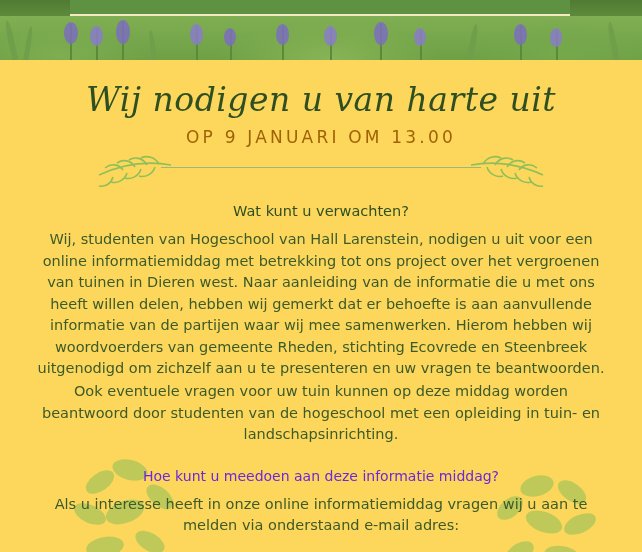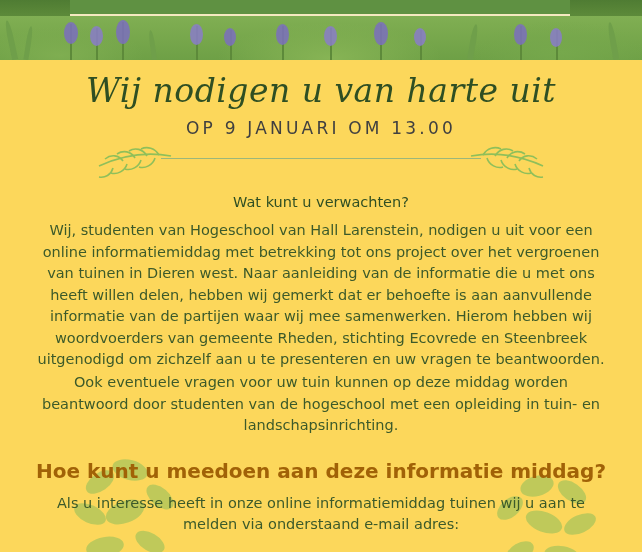--- a/index.html
+++ b/index.html
@@ -74,42 +74,42 @@
 
   
   .corner-leaf {
     position: absolute;
     opacity: .55;
   }
 
   
   .content {
     position: absolute;
-    top: 51px; left: 0;
+    top: 60px; left: 0;
     width: 642px;
     height: 492px;
     text-align: center;
   }
 
   .script-title {
     font-family: "DejaVu Serif", serif;
     font-style: italic;
     font-size: 33px;
     color: #2f4f23;
     letter-spacing: .5px;
     margin-top: 22px;
     line-height: 1.1;
     font-weight: normal;
   }
 
   .date-line {
     font-family: "DejaVu Sans", sans-serif;
     font-size: 17px;
     letter-spacing: 3.2px;
-    color: #404040;
+    color: #a16207;
     margin-top: 9px;
     font-weight: normal;
   }
 
   .divider {
     position: relative;
     width: 440px;
     height: 46px;
     margin: 4px auto 0 auto;
   }
@@ -141,23 +141,23 @@
     color: #3c5a2a;
     line-height: 1.48;
     width: 580px;
     margin: 8px auto;
     text-align: center;
   }
   .body-text p { margin: 0 0 0 0; }
   .body-text p + p { margin-top: 2px; }
 
   .subhead2 {
-    font-size: 20px;
-    font-weight: bold;
-    color: #a16207;
+    font-size: 14px;
+    font-weight: normal;
+    color: #6d28d9;
     margin: 22px 0 10px 0;
   }
 </style>
 </head>
 <body>
 
 <div class="page">
 
   <div class="photo-band">
     <div class="photo-grass"></div>
@@ -259,17 +259,17 @@
     <div class="subhead">Wat kunt u verwachten?</div>
 
     <div class="body-text">
       <p>Wij, studenten van Hogeschool van Hall Larenstein, nodigen u uit voor een online informatiemiddag met betrekking tot ons project over het vergroenen van tuinen in Dieren west. Naar aanleiding van de informatie die u met ons heeft willen delen, hebben wij gemerkt dat er behoefte is aan aanvullende informatie van de partijen waar wij mee samenwerken. Hierom hebben wij woordvoerders van gemeente Rheden, stichting Ecovrede en Steenbreek uitgenodigd om zichzelf aan u te presenteren en uw vragen te beantwoorden.</p>
       <p>Ook eventuele vragen voor uw tuin kunnen op deze middag worden beantwoord door studenten van de hogeschool met een opleiding in tuin- en landschapsinrichting.</p>
     </div>
 
     <div class="subhead2">Hoe kunt u meedoen aan deze informatie middag?</div>
 
     <div class="body-text">
-      <p>Als u interesse heeft in onze online informatiemiddag tuinen wij u aan te melden via onderstaand e-mail adres:</p>
+      <p>Als u interesse heeft in onze online informatiemiddag vragen wij u aan te melden via onderstaand e-mail adres:</p>
     </div>
 
   </div>
 </div>
 
 </body></html>

